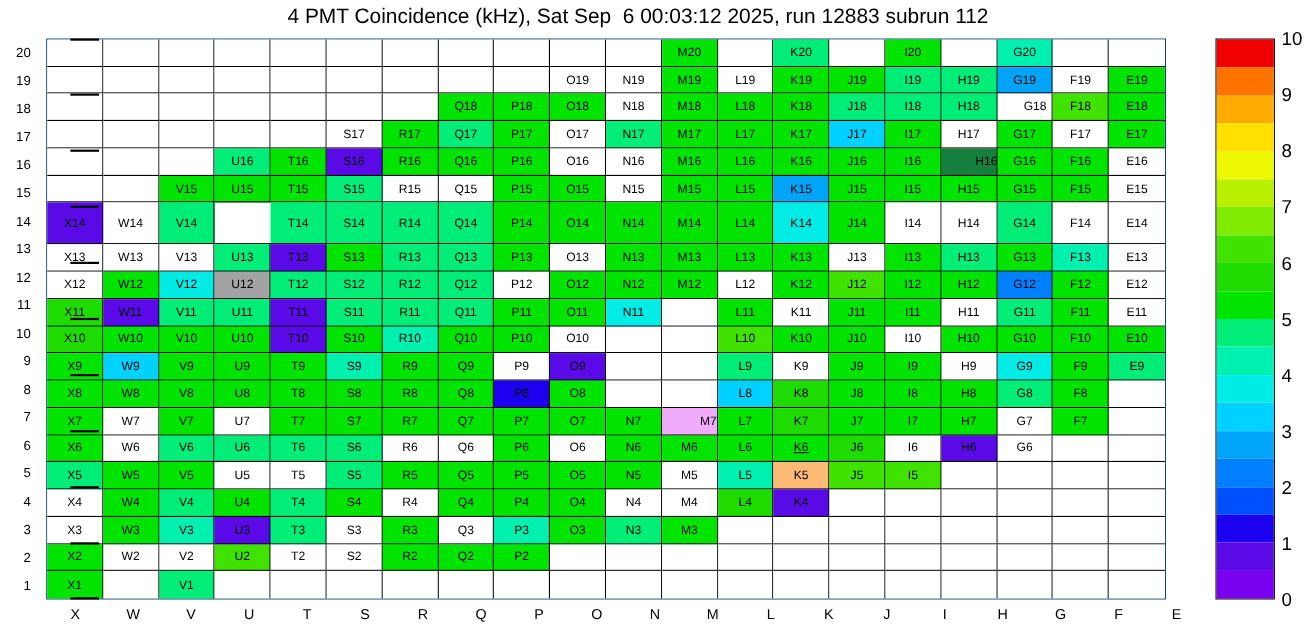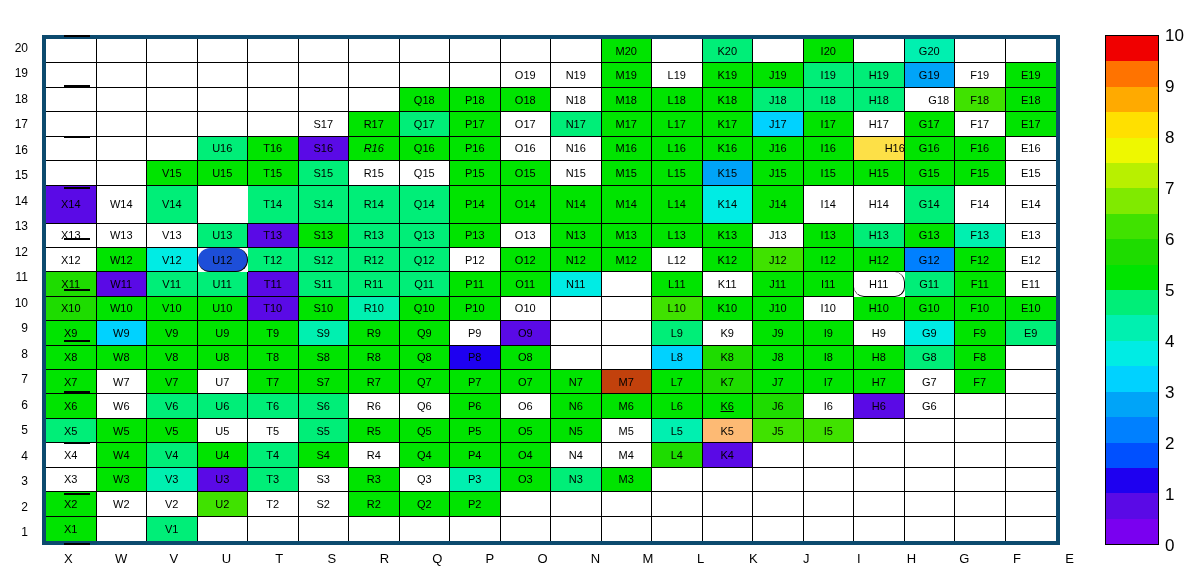--- a/index.html
+++ b/index.html
@@ -2,21 +2,21 @@
 <html><head>
 <meta charset="utf-8">
 <style>
   html,body{margin:0;padding:0;background:#ffffff;}
   body{width:1196px;height:572px;overflow:hidden;font-family:"Liberation Sans",sans-serif;color:#000;}
   #stage{position:relative;width:1196px;height:572px;background:#fff;}
   .title{position:absolute;top:5px;left:0;width:1160px;text-align:center;font-size:19px;letter-spacing:0px;white-space:pre;}
   
   .grid{position:absolute;left:42px;top:35px;width:1018px;height:510px;
         display:grid;grid-template-columns:repeat(20,1fr);grid-template-rows:repeat(20,1fr);
-        border:4px solid #0c4a6e;box-sizing:border-box;}
+        border:1px solid #0c4a6e;box-sizing:border-box;}
   .cell{border-right:1px solid #000;border-bottom:1px solid #000;box-sizing:border-box;
         display:flex;align-items:center;justify-content:center;font-size:11px;overflow:hidden;}
   .cell:nth-child(20n){border-right:none;}
   .cell:nth-last-child(-n+20){border-bottom:none;}
   
   .ylabels{position:absolute;left:0;top:35px;width:34px;height:510px;}
   .ylab{position:absolute;right:6px;width:28px;text-align:right;font-size:12px;line-height:12px;}
   
   .xlabels{position:absolute;left:42px;top:549px;width:1054px;height:18px;}
   .xlab{position:absolute;top:2px;width:52.7px;text-align:center;font-size:13px;}
@@ -24,20 +24,21 @@
   .cbar{position:absolute;left:1105px;top:35px;width:54px;height:510px;border:1px solid #000;
         box-sizing:border-box;display:flex;flex-direction:column;}
   .cband{flex:1;}
   .ctick{position:absolute;right:1106px;width:26px;height:2px;background:#000;}
   .cticklab{position:absolute;left:1165px;width:30px;text-align:left;font-size:17px;line-height:17px;}
 </style>
 </head>
 <body>
 
 <div id="stage">
+  <div class="title">4 PMT Coincidence (kHz), Sat Sep  6 00:03:12 2025, run 12883 subrun 112</div>
   <div class="grid" id="grid">
       <div class="cell" style="background: rgb(255, 255, 255);"></div>
       <div class="cell" style="background: rgb(255, 255, 255);"></div>
       <div class="cell" style="background: rgb(255, 255, 255);"></div>
       <div class="cell" style="background: rgb(255, 255, 255);"></div>
       <div class="cell" style="background: rgb(255, 255, 255);"></div>
       <div class="cell" style="background: rgb(255, 255, 255);"></div>
       <div class="cell" style="background: rgb(255, 255, 255);"></div>
       <div class="cell" style="background: rgb(255, 255, 255);"></div>
       <div class="cell" style="background: rgb(255, 255, 255);"></div>
@@ -203,21 +204,21 @@
       <div class="cell" style="background: rgb(255, 255, 255);"></div>
       <div class="cell" style="background: rgb(0, 238, 120);">
         <span>U16</span>
       </div>
       <div class="cell" style="background: rgb(0, 228, 0);">
         <span>T16</span>
       </div>
       <div class="cell" style="background: rgb(90, 10, 230);">
         <span>S16</span>
       </div>
-      <div class="cell" style="background: rgb(0, 228, 0); font-style: italic;">
+      <div class="cell" style="background: rgb(0, 228, 0);">
         <span>R16</span>
       </div>
       <div class="cell" style="background: rgb(0, 228, 0);">
         <span>Q16</span>
       </div>
       <div class="cell" style="background: rgb(0, 228, 0);">
         <span>P16</span>
       </div>
       <div class="cell" style="background: rgb(255, 255, 255);">
         <span>O16</span>
@@ -233,21 +234,21 @@
       </div>
       <div class="cell" style="background: rgb(0, 228, 0);">
         <span>K16</span>
       </div>
       <div class="cell" style="background: rgb(0, 228, 0);">
         <span>J16</span>
       </div>
       <div class="cell" style="background: rgb(0, 228, 0);">
         <span>I16</span>
       </div>
-      <div class="cell" style="background: #fde047; padding-left: 32px;">
+      <div class="cell" style="background: #15803d; padding-left: 32px;">
         <span>H16</span>
       </div>
       <div class="cell" style="background: rgb(0, 228, 0);">
         <span>G16</span>
       </div>
       <div class="cell" style="background: rgb(0, 228, 0);">
         <span>F16</span>
       </div>
       <div class="cell" style="background: rgb(255, 255, 255);">
         <span>E16</span>
@@ -430,21 +431,21 @@
       </div>
       <div class="cell" style="background: rgb(255, 255, 255);">
         <span>X12</span>
       </div>
       <div class="cell" style="background: rgb(0, 228, 0);">
         <span>W12</span>
       </div>
       <div class="cell" style="background: rgb(0, 236, 228);">
         <span>V12</span>
       </div>
-      <div class="cell" style="background: #1d4ed8; border-radius: 12px;">
+      <div class="cell" style="background: #a3a3a3;">
         <span>U12</span>
       </div>
       <div class="cell" style="background: rgb(0, 238, 120);">
         <span>T12</span>
       </div>
       <div class="cell" style="background: rgb(0, 238, 120);">
         <span>S12</span>
       </div>
       <div class="cell" style="background: rgb(0, 238, 120);">
         <span>R12</span>
@@ -527,21 +528,21 @@
       </div>
       <div class="cell" style="background: rgb(255, 255, 255);">
         <span>K11</span>
       </div>
       <div class="cell" style="background: rgb(0, 228, 0);">
         <span>J11</span>
       </div>
       <div class="cell" style="background: rgb(0, 228, 0);">
         <span>I11</span>
       </div>
-      <div class="cell" style="background: rgb(255, 255, 255); border-radius: 10px;">
+      <div class="cell" style="background: rgb(255, 255, 255);">
         <span>H11</span>
       </div>
       <div class="cell" style="background: rgb(0, 238, 120);">
         <span>G11</span>
       </div>
       <div class="cell" style="background: rgb(0, 228, 0);">
         <span>F11</span>
       </div>
       <div class="cell" style="background: rgb(255, 255, 255);">
         <span>E11</span>
@@ -738,21 +739,21 @@
       </div>
       <div class="cell" style="background: rgb(0, 228, 0);">
         <span>P7</span>
       </div>
       <div class="cell" style="background: rgb(0, 228, 0);">
         <span>O7</span>
       </div>
       <div class="cell" style="background: rgb(0, 228, 0);">
         <span>N7</span>
       </div>
-      <div class="cell" style="background: #c2410c;">
+      <div class="cell" style="background: #f0abfc; justify-content: flex-end;">
         <span>M7</span>
       </div>
       <div class="cell" style="background: rgb(0, 228, 0);">
         <span>L7</span>
       </div>
       <div class="cell" style="background: rgb(30, 220, 0);">
         <span>K7</span>
       </div>
       <div class="cell" style="background: rgb(0, 228, 0);">
         <span>J7</span>

